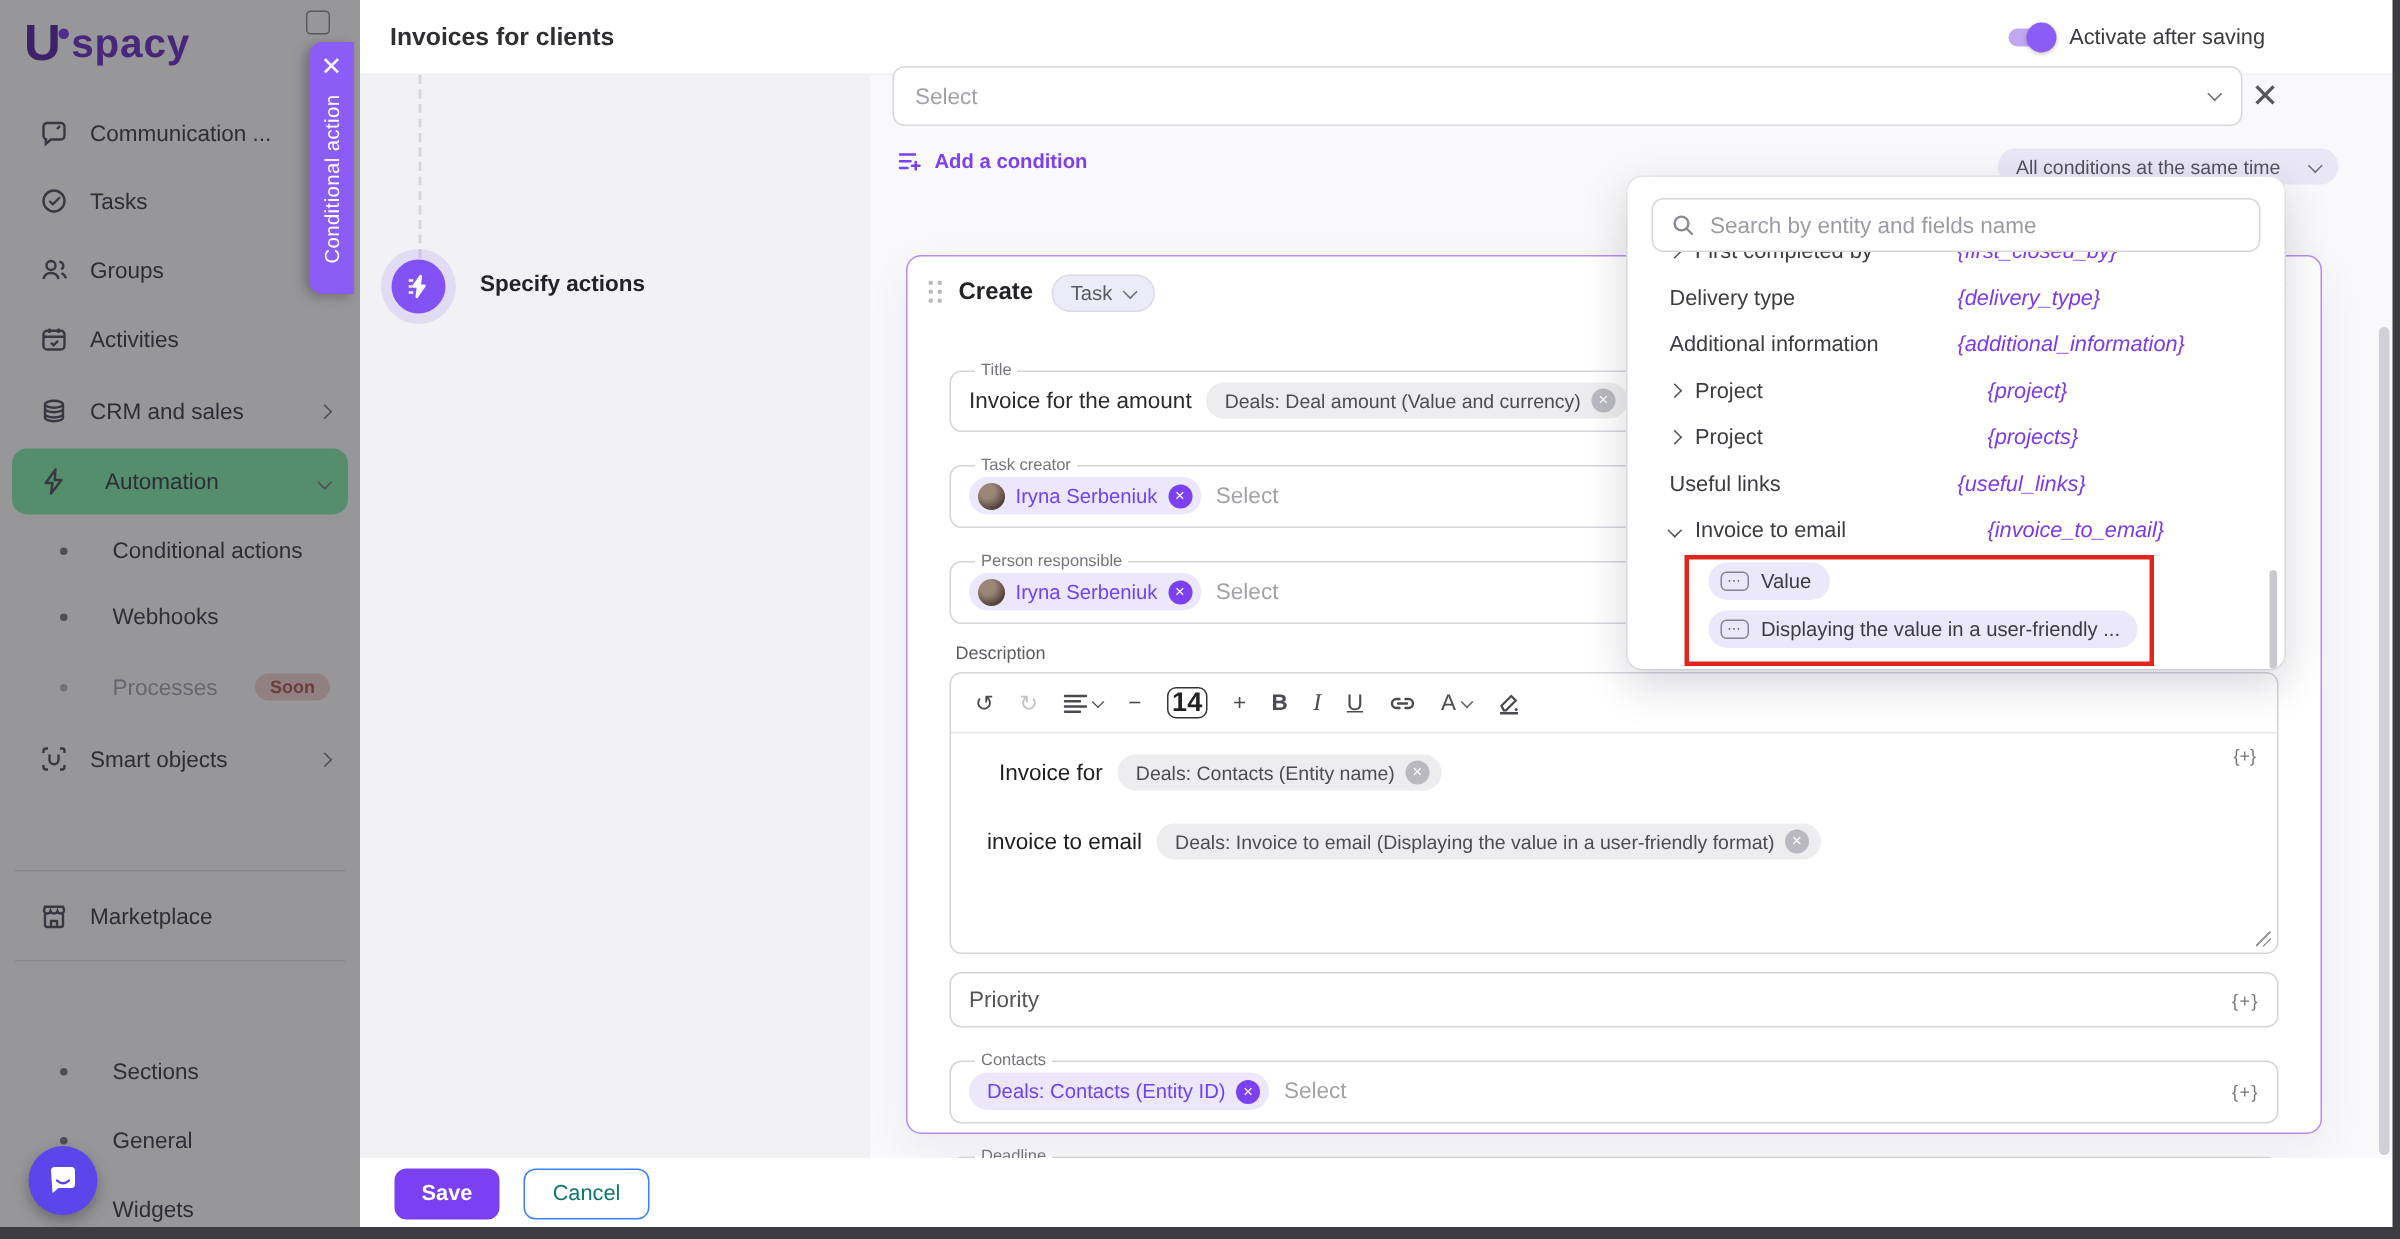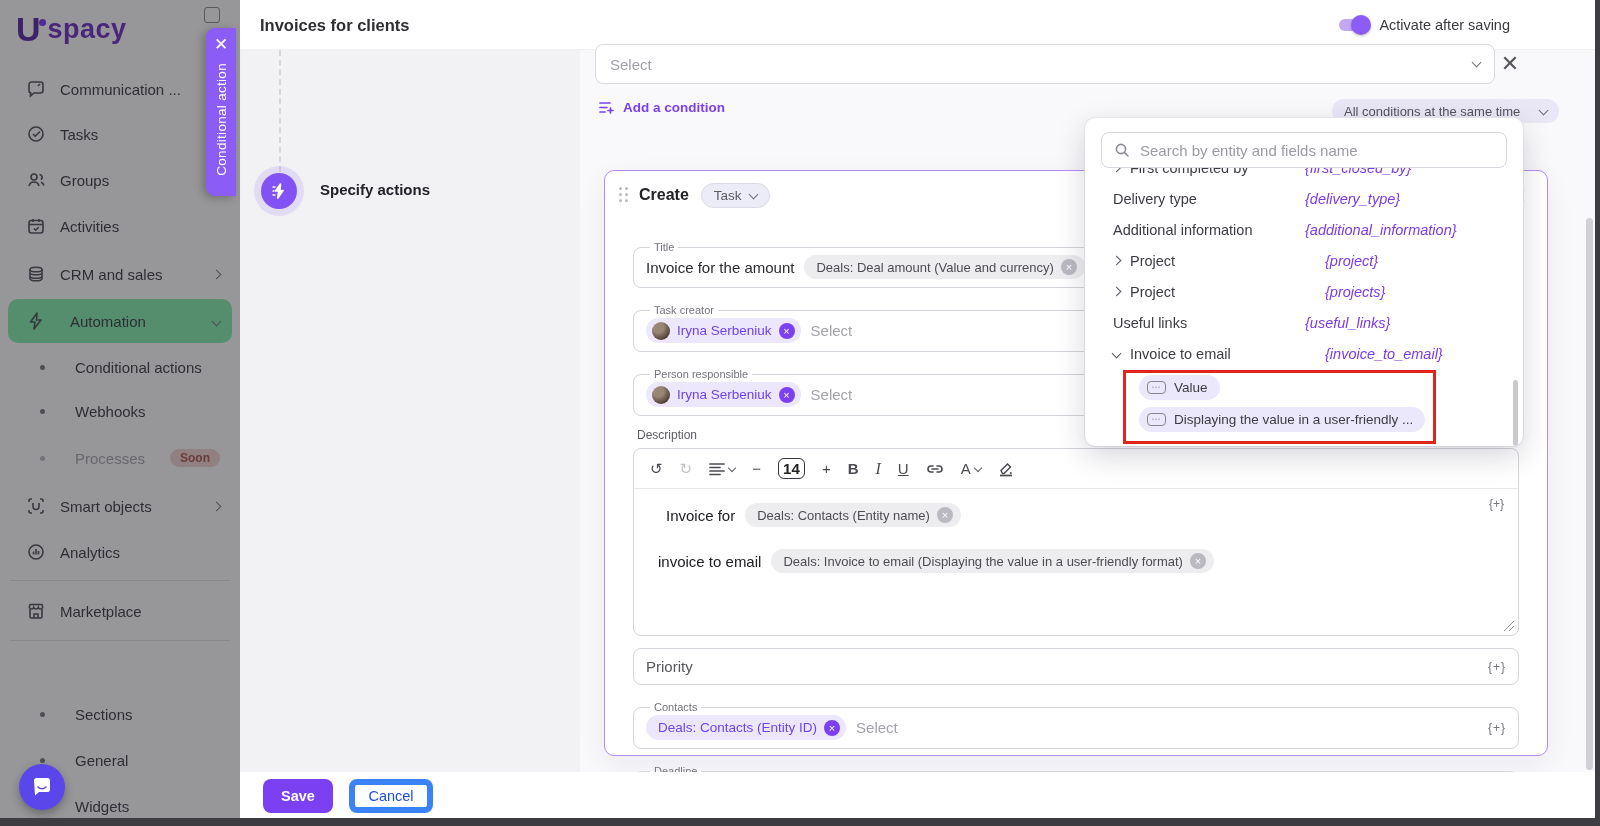--- a/index.html
+++ b/index.html
@@ -77,21 +77,21 @@
   .cx { width:16px; height:16px; border-radius:50%; background:#b9b9bf; color:#fff; font-size:11px; line-height:16px; text-align:center; flex:0 0 16px; }
   .cx.p { background:#7b40f2; }
   .avatar { width:18px; height:18px; border-radius:50%; background:radial-gradient(circle at 35% 30%, #9a8676 0 30%, #55453c 70%, #2e2620); flex:0 0 18px; }
   .plus-tok { margin-left:auto; font-size:12px; color:#74747b; letter-spacing:1px; }
   .desc-label { font-size:12px; color:#5c5c63; margin:12px 0 6px 4px; }
   .editor { position:relative; border:1px solid #d4d4da; border-radius:8px; background:#fff; height:188px; }
   .toolbar { height:40px; border-bottom:1px solid #e7e7ea; display:flex; align-items:center; gap:17px; padding:0 16px; color:#4b4b52; }
   .tb { display:flex; align-items:center; gap:4px; font-size:15px; }
   .tb.dis { color:#c3c3c9; }
   .tb .chev { border-color:#5c5c64; width:6px; height:6px; margin-top:-2px; }
-  .fs-box { border:1.6px solid #35353b; border-radius:6px; width:27px; height:21px; font-size:15px; font-weight:700; color:#222; display:flex; align-items:center; justify-content:center; }
+  .fs-box { border:1.6px solid #35353b; border-radius:6px; width:27px; height:21px; font-size:18px; font-weight:700; color:#222; display:flex; align-items:center; justify-content:center; }
   .tb.b { font-weight:800; } .tb.i { font-style:italic; font-family:"Liberation Serif", serif; font-size:16px; } .tb.u { text-decoration:underline; }
   .ed-body { position:relative; padding:14px 18px 0 24px; }
   .ed-line { display:flex; align-items:center; gap:10px; margin-bottom:22px; }
   .ed-line .f-text { font-size:15px; color:#202025; }
   .ed-plus { position:absolute; right:14px; top:48px; font-size:12px; color:#74747b; }
   .resize { position:absolute; right:4px; bottom:4px; width:10px; height:10px; background:
      linear-gradient(135deg, transparent 0 45%, #9a9aa2 45% 52%, transparent 52% 70%, #9a9aa2 70% 77%, transparent 77%); }
   .sim-field { border:1px solid #d4d4da; border-radius:8px; background:#fff; display:flex; align-items:center; padding:0 12px; height:37px; font-size:15px; color:#55555c; }
   .mt12 { margin-top:12px; } .mt14 { margin-top:14px; }
 
@@ -109,21 +109,21 @@
   .dd-row.ind .dd-tok { margin-left:20px; }
   .dd-sub { margin:6px 0 0 26px; display:flex; flex-direction:column; gap:7px; }
   .sub-pill { display:inline-flex; align-items:center; gap:8px; height:25px; background:#ebe8fb; border-radius:13px; padding:0 12px 0 8px; font-size:13.5px; color:#3c3c42; align-self:flex-start; }
   .braces-ic { border:1.2px solid #85858d; border-radius:4px; width:19px; height:13px; font-size:9px; line-height:11px; text-align:center; color:#6a6a72; letter-spacing:1px; }
   .dd-scroll { position:absolute; right:5px; top:262px; width:5px; height:66px; border-radius:3px; background:#c9c9cf; }
   .red-rect { position:absolute; left:883px; top:320px; width:313px; height:74px; border:3px solid #e0261c; z-index:35; pointer-events:none; }
 
   
   .m-footer { position:absolute; left:0; top:772px; width:100%; height:48px; background:#fff; display:flex; align-items:center; gap:16px; padding-left:23px; }
   .btn-save { width:70px; height:34px; background:#7b40f2; color:#fff; border:none; border-radius:8px; font-size:14.5px; font-weight:600; font-family:"Liberation Sans", sans-serif; }
-  .btn-cancel { width:84px; height:34px; background:#fff; color:#1d4ed8; border:6px solid #3b82f6; border-radius:8px; font-size:14.5px; font-family:"Liberation Sans", sans-serif; }
+  .btn-cancel { width:84px; height:34px; background:#fff; color:#0f766e; border:1px solid #3b82f6; border-radius:8px; font-size:14.5px; font-family:"Liberation Sans", sans-serif; }
 
   
   .edge-bottom { position:absolute; left:0; top:818px; width:1600px; height:8px; background:#3c3c41; z-index:70; }
   .edge-right { position:absolute; left:1595px; top:0; width:5px; height:826px; background:#3c3c41; z-index:70; }
   .page-scroll { position:absolute; left:1586px; top:218px; width:7px; height:552px; border-radius:4px; background:#d0d0d6; z-index:65; }
   svg { display:block; }
 </style>
 </head>
 <body>
 
@@ -211,29 +211,20 @@
     </div>
     <div class="nav-item" style="top:484px">
       <span class="nicon">
           <svg width="20" height="20" viewBox="0 0 20 20" fill="none" stroke="currentColor" stroke-width="1.6">
             <path d="M3 6V4.5A1.5 1.5 0 014.5 3H6M14 3h1.5A1.5 1.5 0 0117 4.5V6M17 14v1.5a1.5 1.5 0 01-1.5 1.5H14M6 17H4.5A1.5 1.5 0 013 15.5V14"></path>
             <path d="M7 7v3.5a3 3 0 006 0V7"></path>
           </svg>
         </span>
       <span class="nlabel">Smart objects</span>
       <span class="chev right"></span>
-    </div>
-    <div class="nav-item" style="top:530px">
-      <span class="nicon">
-          <svg width="20" height="20" viewBox="0 0 20 20" fill="none" stroke="currentColor" stroke-width="1.6">
-            <circle cx="10" cy="10" r="7"></circle>
-            <path d="M7.5 12.5v-3M10 12.5V7M12.5 12.5V9"></path>
-          </svg>
-        </span>
-      <span class="nlabel">Analytics</span>
     </div>
     <div class="sep" style="top:580px"></div>
     <div class="nav-item" style="top:589px">
       <span class="nicon">
           <svg width="20" height="20" viewBox="0 0 20 20" fill="none" stroke="currentColor" stroke-width="1.6">
             <path d="M4 8v7.5A1.5 1.5 0 005.5 17h9a1.5 1.5 0 001.5-1.5V8"></path>
             <path d="M3.5 5L4 3.5h12L16.5 5c.6 1.6-.4 3-2 3-1.1 0-1.9-.7-2.2-1.6C12 7.3 11.1 8 10 8s-2-.7-2.3-1.6C7.4 7.3 6.6 8 5.5 8c-1.6 0-2.6-1.4-2-3z"></path>
             <path d="M8 17v-4h4v4"></path>
           </svg>
         </span>

